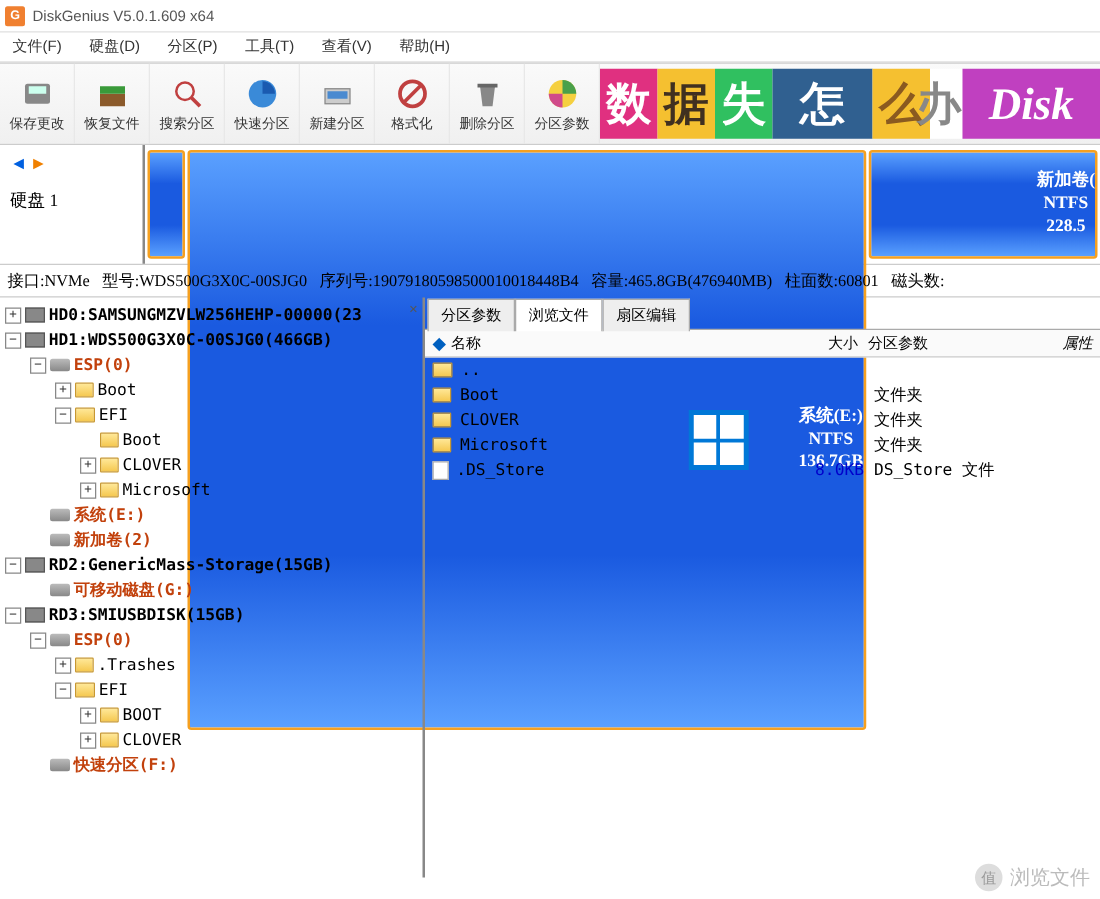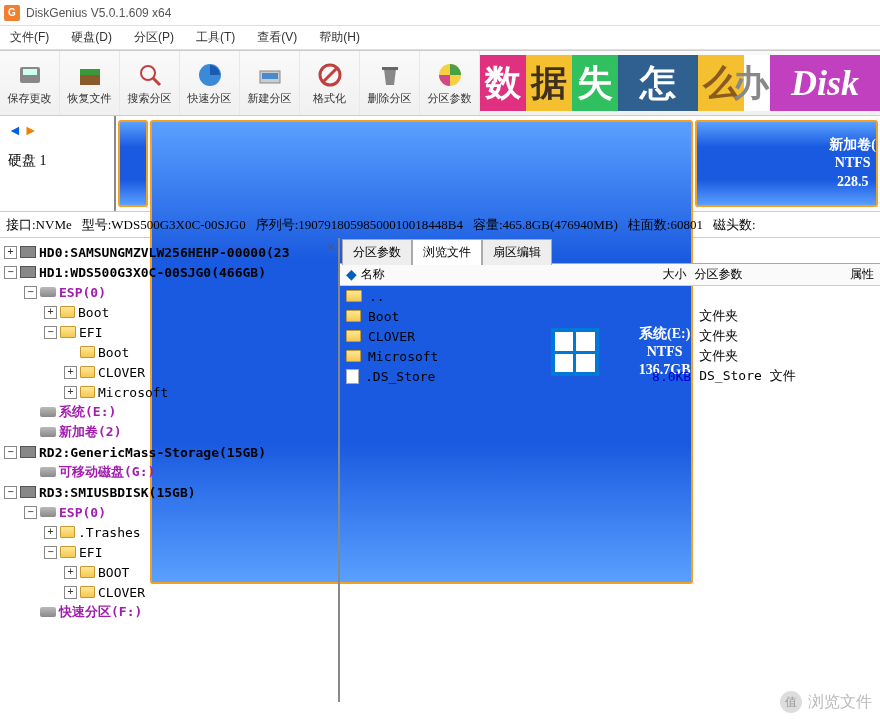--- a/index.html
+++ b/index.html
@@ -48,33 +48,33 @@
 .tree-pane { width: 340px; border-right:2px solid #888; position:relative; font-family:"NSimSun","SimSun",monospace; font-size:13px; overflow:hidden;}
 .tree-close { position:absolute; right:4px; top:2px; color:#555; cursor:pointer; font-size:11px;}
 .tree { padding: 4px 2px 4px 0; }
 .tree-row { display:flex; align-items:center; height:20px; white-space:nowrap;}
 .tg { width:13px;height:13px;border:1px solid #888;display:inline-flex;align-items:center;justify-content:center;font-size:10px;line-height:1;color:#333;background:#fff;cursor:pointer;margin-right:3px;}
 .tsp{display:inline-block;}
 .ticon-hd{width:16px;height:12px;background:#888;border:1px solid #555;margin-right:3px;}
 .ticon-pt{width:16px;height:10px;background:linear-gradient(#bbb,#888);border-radius:2px;margin-right:3px;}
 .ticon-fd{width:15px;height:12px;background:linear-gradient(#ffe898,#f5c850);border:1px solid #c89830;border-radius:1px;margin-right:3px;}
 .ticon-fdo{width:16px;height:12px;background:linear-gradient(#ffe898,#f5c850);border:1px solid #c89830;border-radius:1px;margin-right:3px;position:relative;}
-.blue-txt{color:#a21caf;}
+.blue-txt{color:#c2410c;}
 .bold{font-weight:bold;}
 
 
 .right-pane { flex:1; display:flex; flex-direction:column; }
 .tabs { height:26px; display:flex; align-items:flex-start; border-bottom:1px solid #aaa; padding-left:2px; font-family:"SimSun";}
 .tab { padding:4px 10px; border:1px solid #aaa; border-bottom:none; background:#eee; margin-right:0; cursor:pointer; position:relative; top:1px;}
 .tab.active{background:#fff;}
 .file-hdr { height:22px; display:flex; align-items:center; border-bottom:1px solid #ccc; font-family:"SimSun"; background:#fafafa;}
 .fh-name{flex:2.4;padding-left:6px;display:flex;align-items:center;gap:4px;}
 .fh-size{width:70px;text-align:right;padding-right:8px;}
 .fh-type{width:110px;}
-.fh-attr{flex:0.6;text-align:right;padding-right:6px;}
+.fh-attr{flex:0.6;text-align:right;padding-right:6px;font-style:italic;}
 .up-arrow{color:#0060c0;font-size:14px;}
 .file-list{flex:1;font-family:"NSimSun","SimSun",monospace;font-size:13px;}
 .frow{height:20px;display:flex;align-items:center;}
 .fc-name{flex:2.4;padding-left:6px;display:flex;align-items:center;gap:4px;}
 .fc-size{width:70px;text-align:right;padding-right:8px;color:#0000cc;}
 .fc-type{width:110px;}
 .fc-attr{flex:0.6;}
 .ticon-file{width:13px;height:15px;background:#fff;border:1px solid #aaa;margin-right:2px;}
 
 

